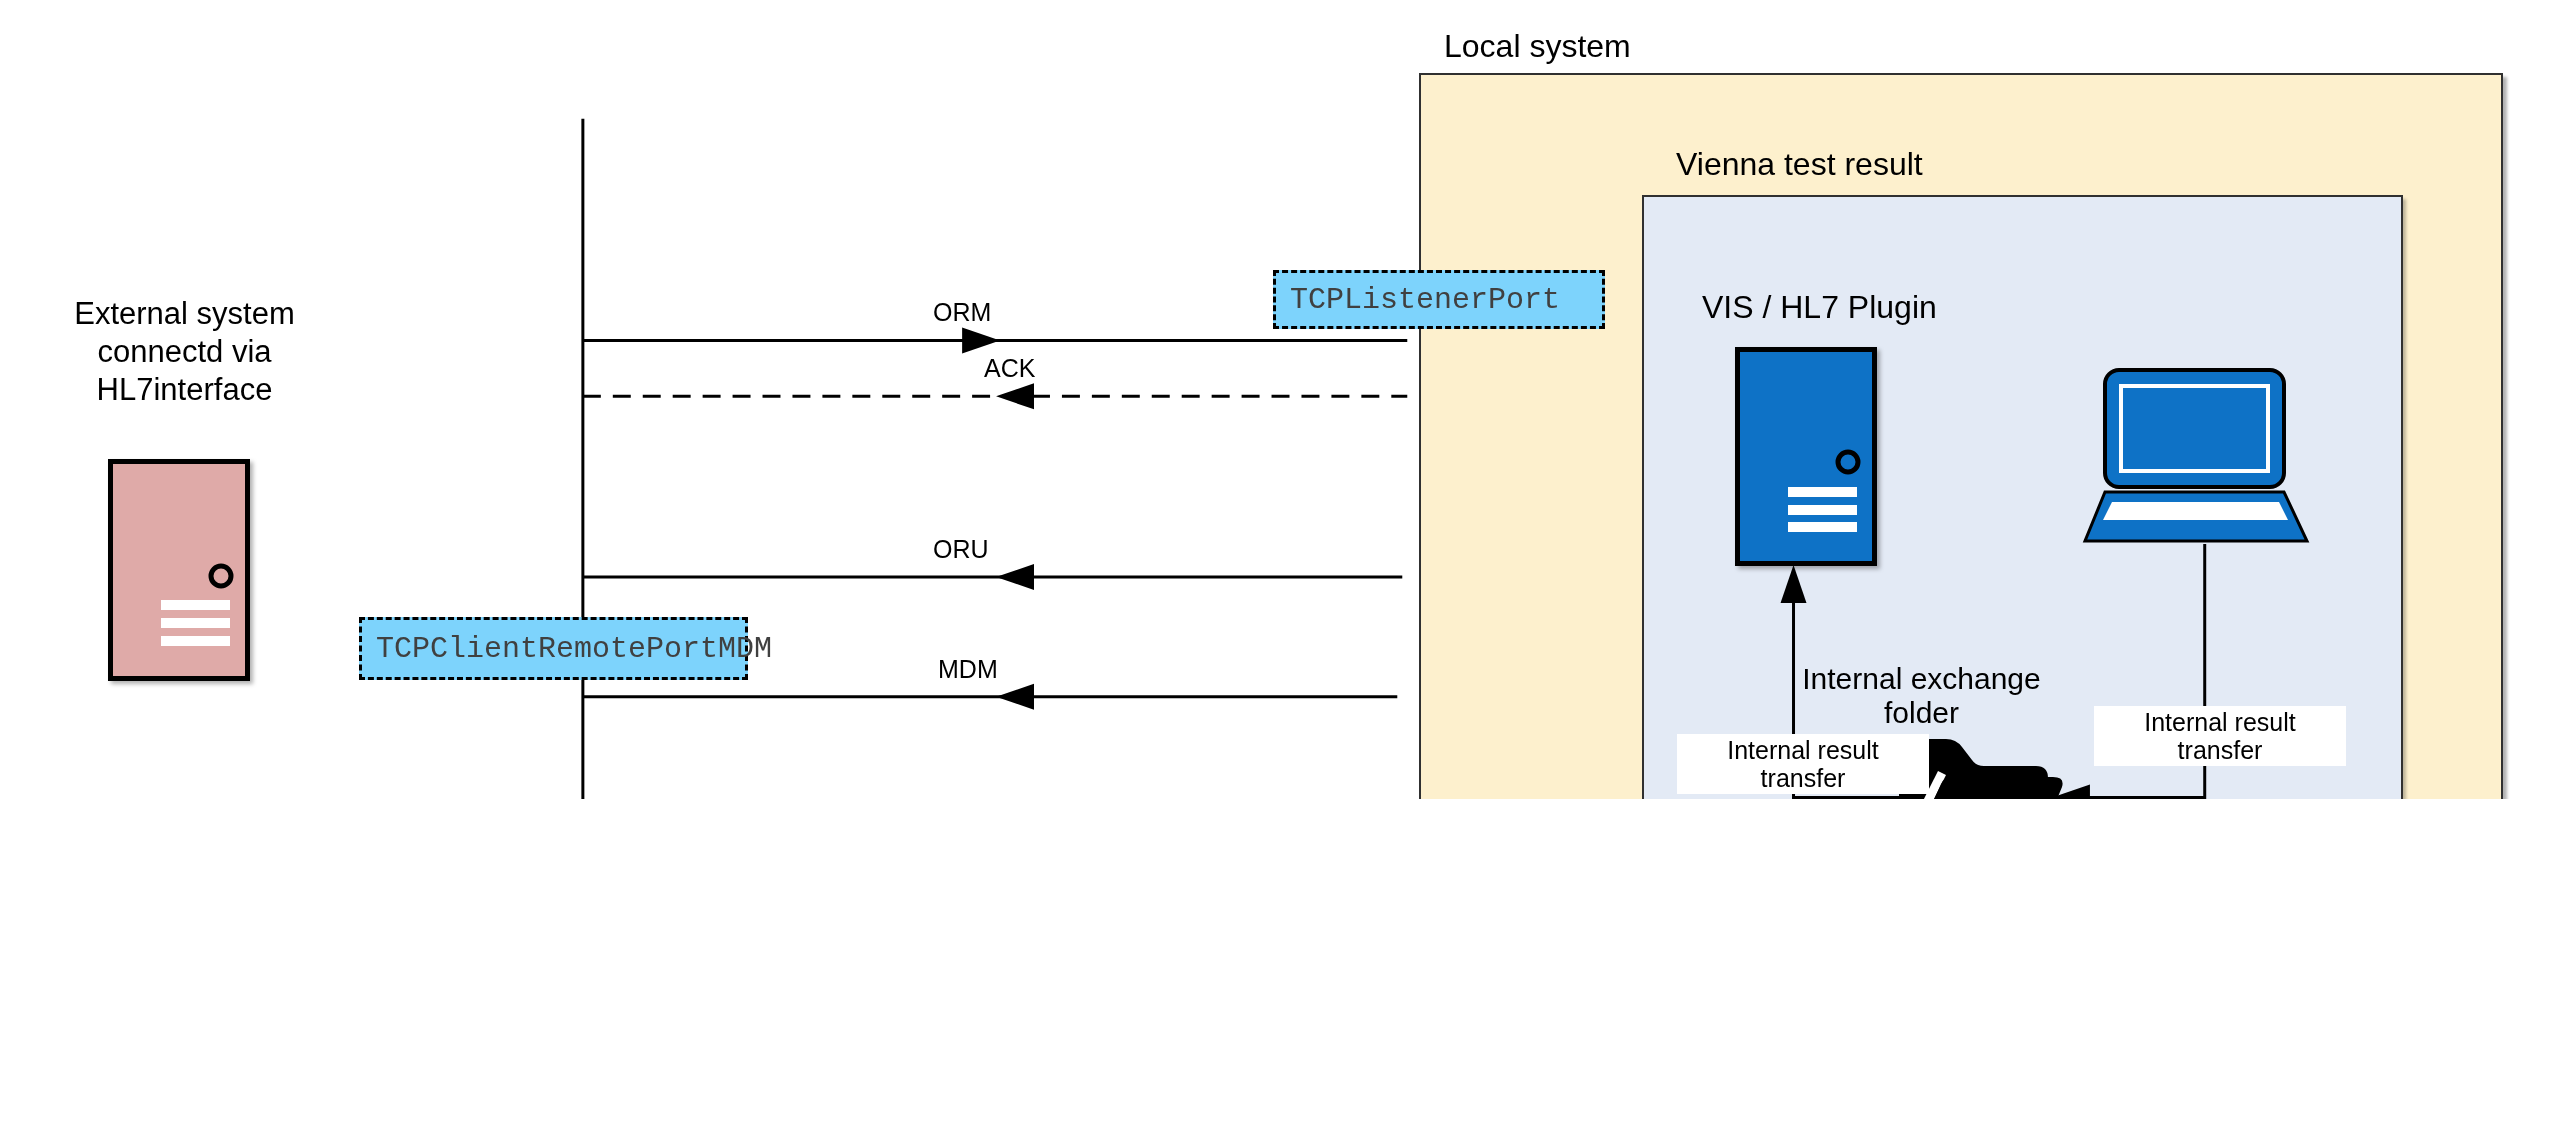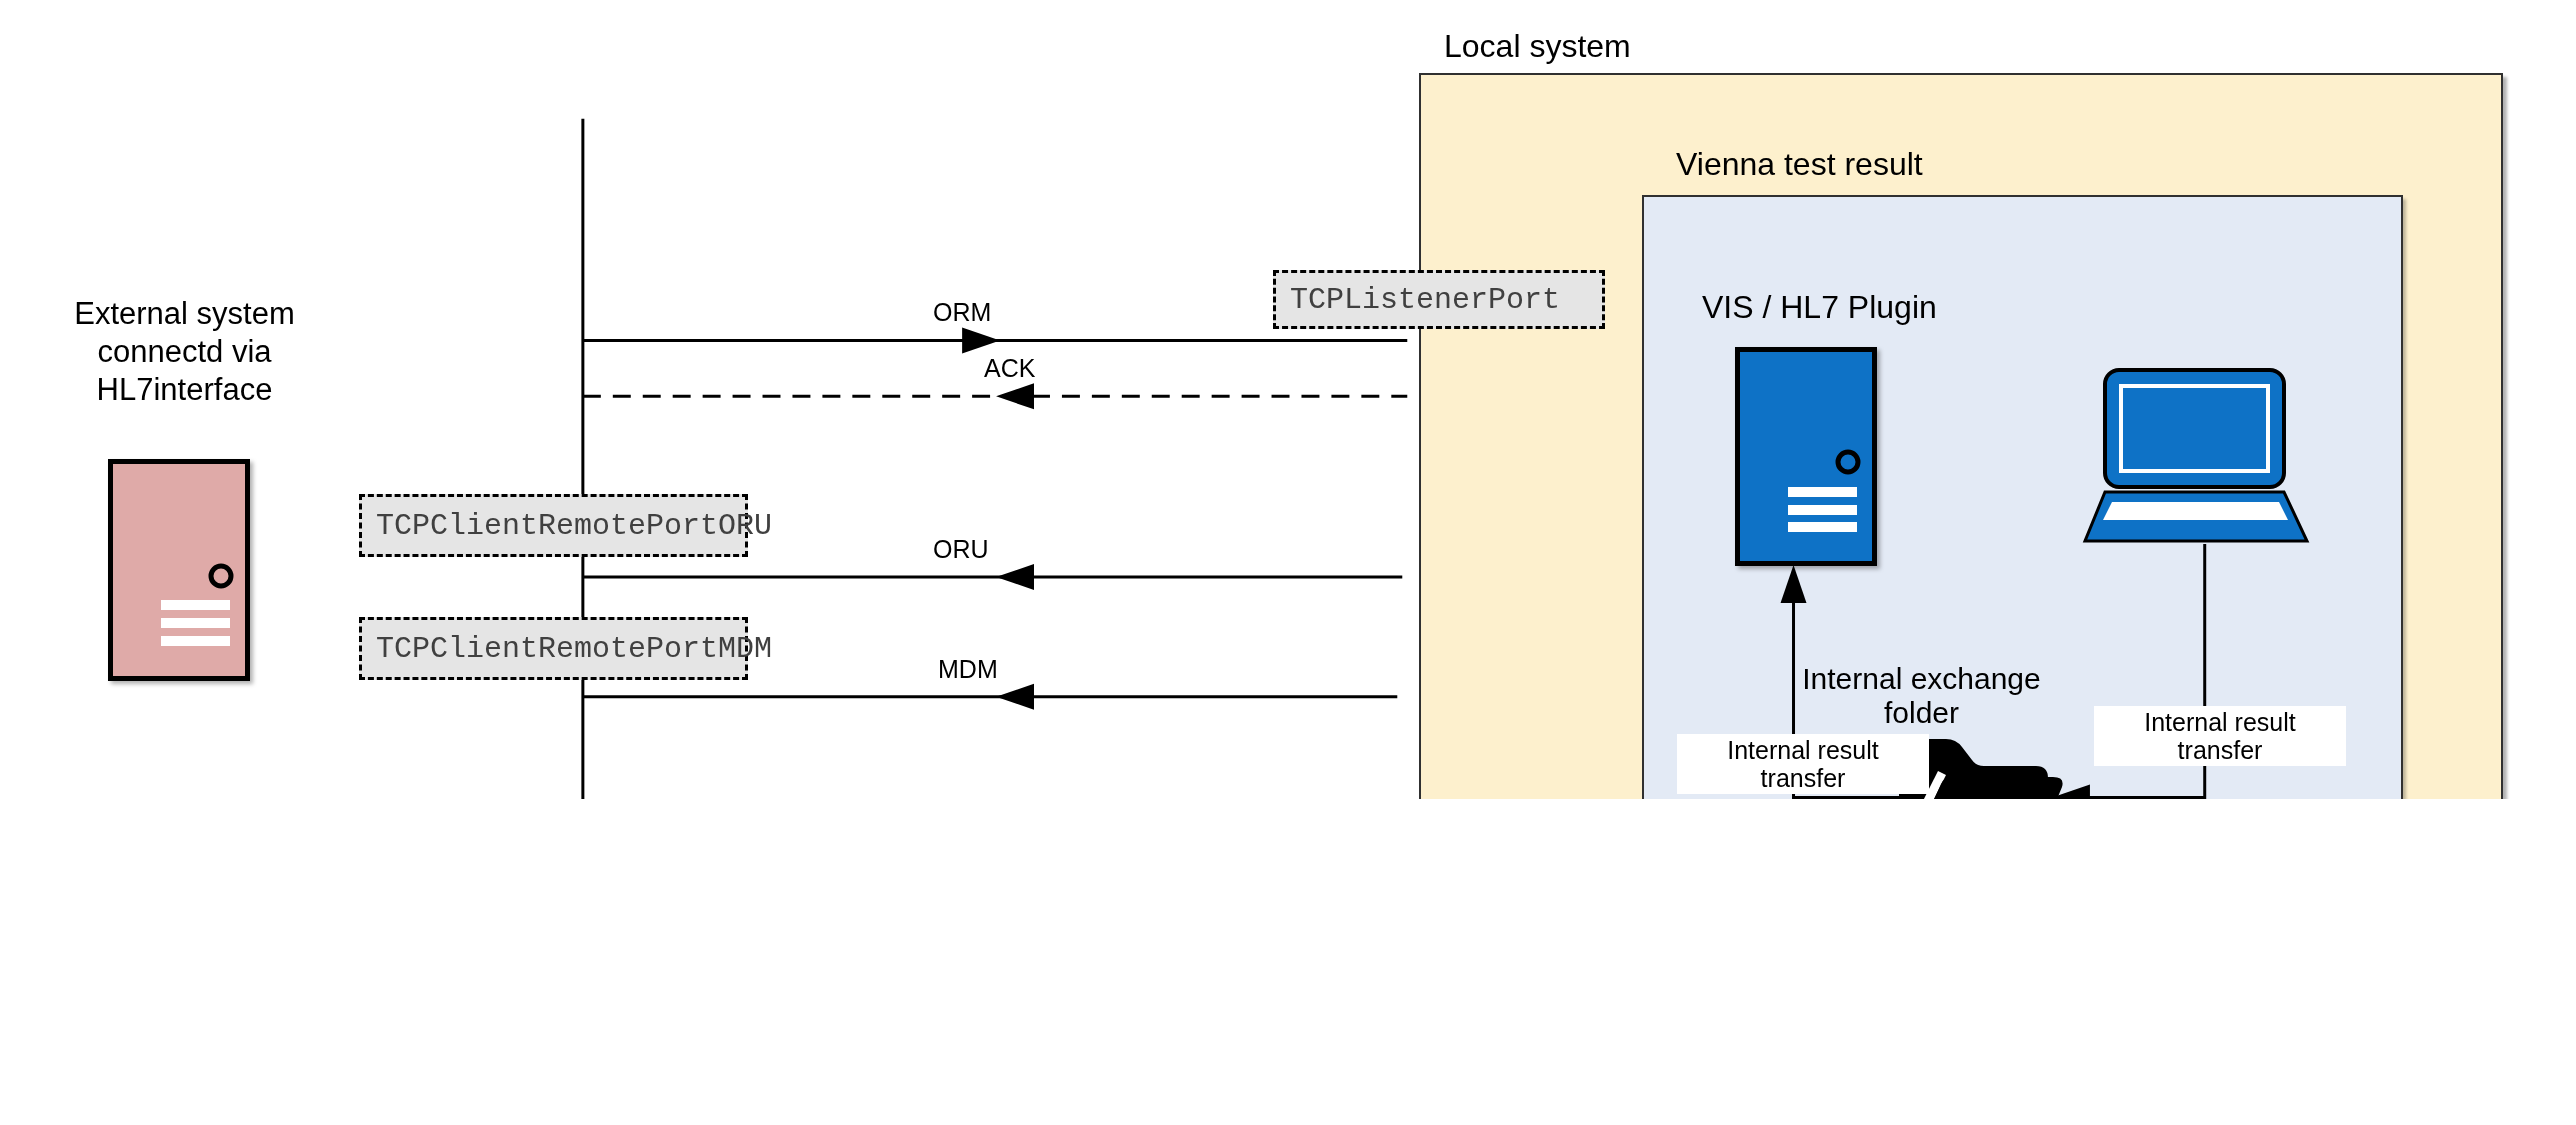--- a/index.html
+++ b/index.html
@@ -17,21 +17,21 @@
   .msg-label{
     width:120px; text-align:left; font-size:25px; line-height:30px;
   }
   .exchange-label{width:289px; text-align:center; font-size:30px;}
   .transfer-label{
     width:236px; text-align:center; font-size:25px; line-height:28px;
     background:#ffffff; padding:2px 8px;
   }
   
   .port-box{
-    box-sizing:border-box; background:#e5e5e5; border:3px dashed #000;
+    box-sizing:border-box; background:#7dd3fc; border:3px dashed #000;
     display:flex; align-items:center; padding-left:14px;
     font-family:"Liberation Mono", monospace; font-size:30px; color:#404040;
     white-space:nowrap;
   }
   .local-box{
     box-sizing:border-box; background:#fdf0cd; border:2px solid #303030;
     box-shadow:4px 4px 3px rgba(0,0,0,0.30);
   }
   .vienna-box{
     box-sizing:border-box; background:#e3eaf5; border:2px solid #303030;
@@ -108,23 +108,20 @@
     <line x1="3" y1="134" x2="48" y2="44" stroke="#fff" stroke-width="9"></line>
     <path d="M 12 132 L 47 55 Q 50 48 58 48 L 159 48 Q 171 48 168 58 L 140 126 Q 138 132 131 132 Z" fill="#000"></path>
   </svg>
 
   <div class="abs transfer-label" style="left:1677px; top:734px;">Internal result transfer</div>
   <div class="abs transfer-label" style="left:2094px; top:706px;">Internal result transfer</div>
 
   <div class="abs port-box" style="left:1273px; top:270px; width:332px; height:59px;">
     <span>TCPListenerPort</span>
   </div>
-  <div class="abs port-box" style="left:359px; top:494px; width:389px; height:63px;">
-    <span>TCPClientRemotePortORU</span>
-  </div>
   <div class="abs port-box" style="left:359px; top:617px; width:389px; height:63px;">
     <span>TCPClientRemotePortMDM</span>
   </div>
 
   <div class="abs msg-label" style="left:933px; top:297px;">ORM</div>
   <div class="abs msg-label" style="left:984px; top:353px;">ACK</div>
   <div class="abs msg-label" style="left:933px; top:534px;">ORU</div>
   <div class="abs msg-label" style="left:938px; top:654px;">MDM</div>
 
 </div>

